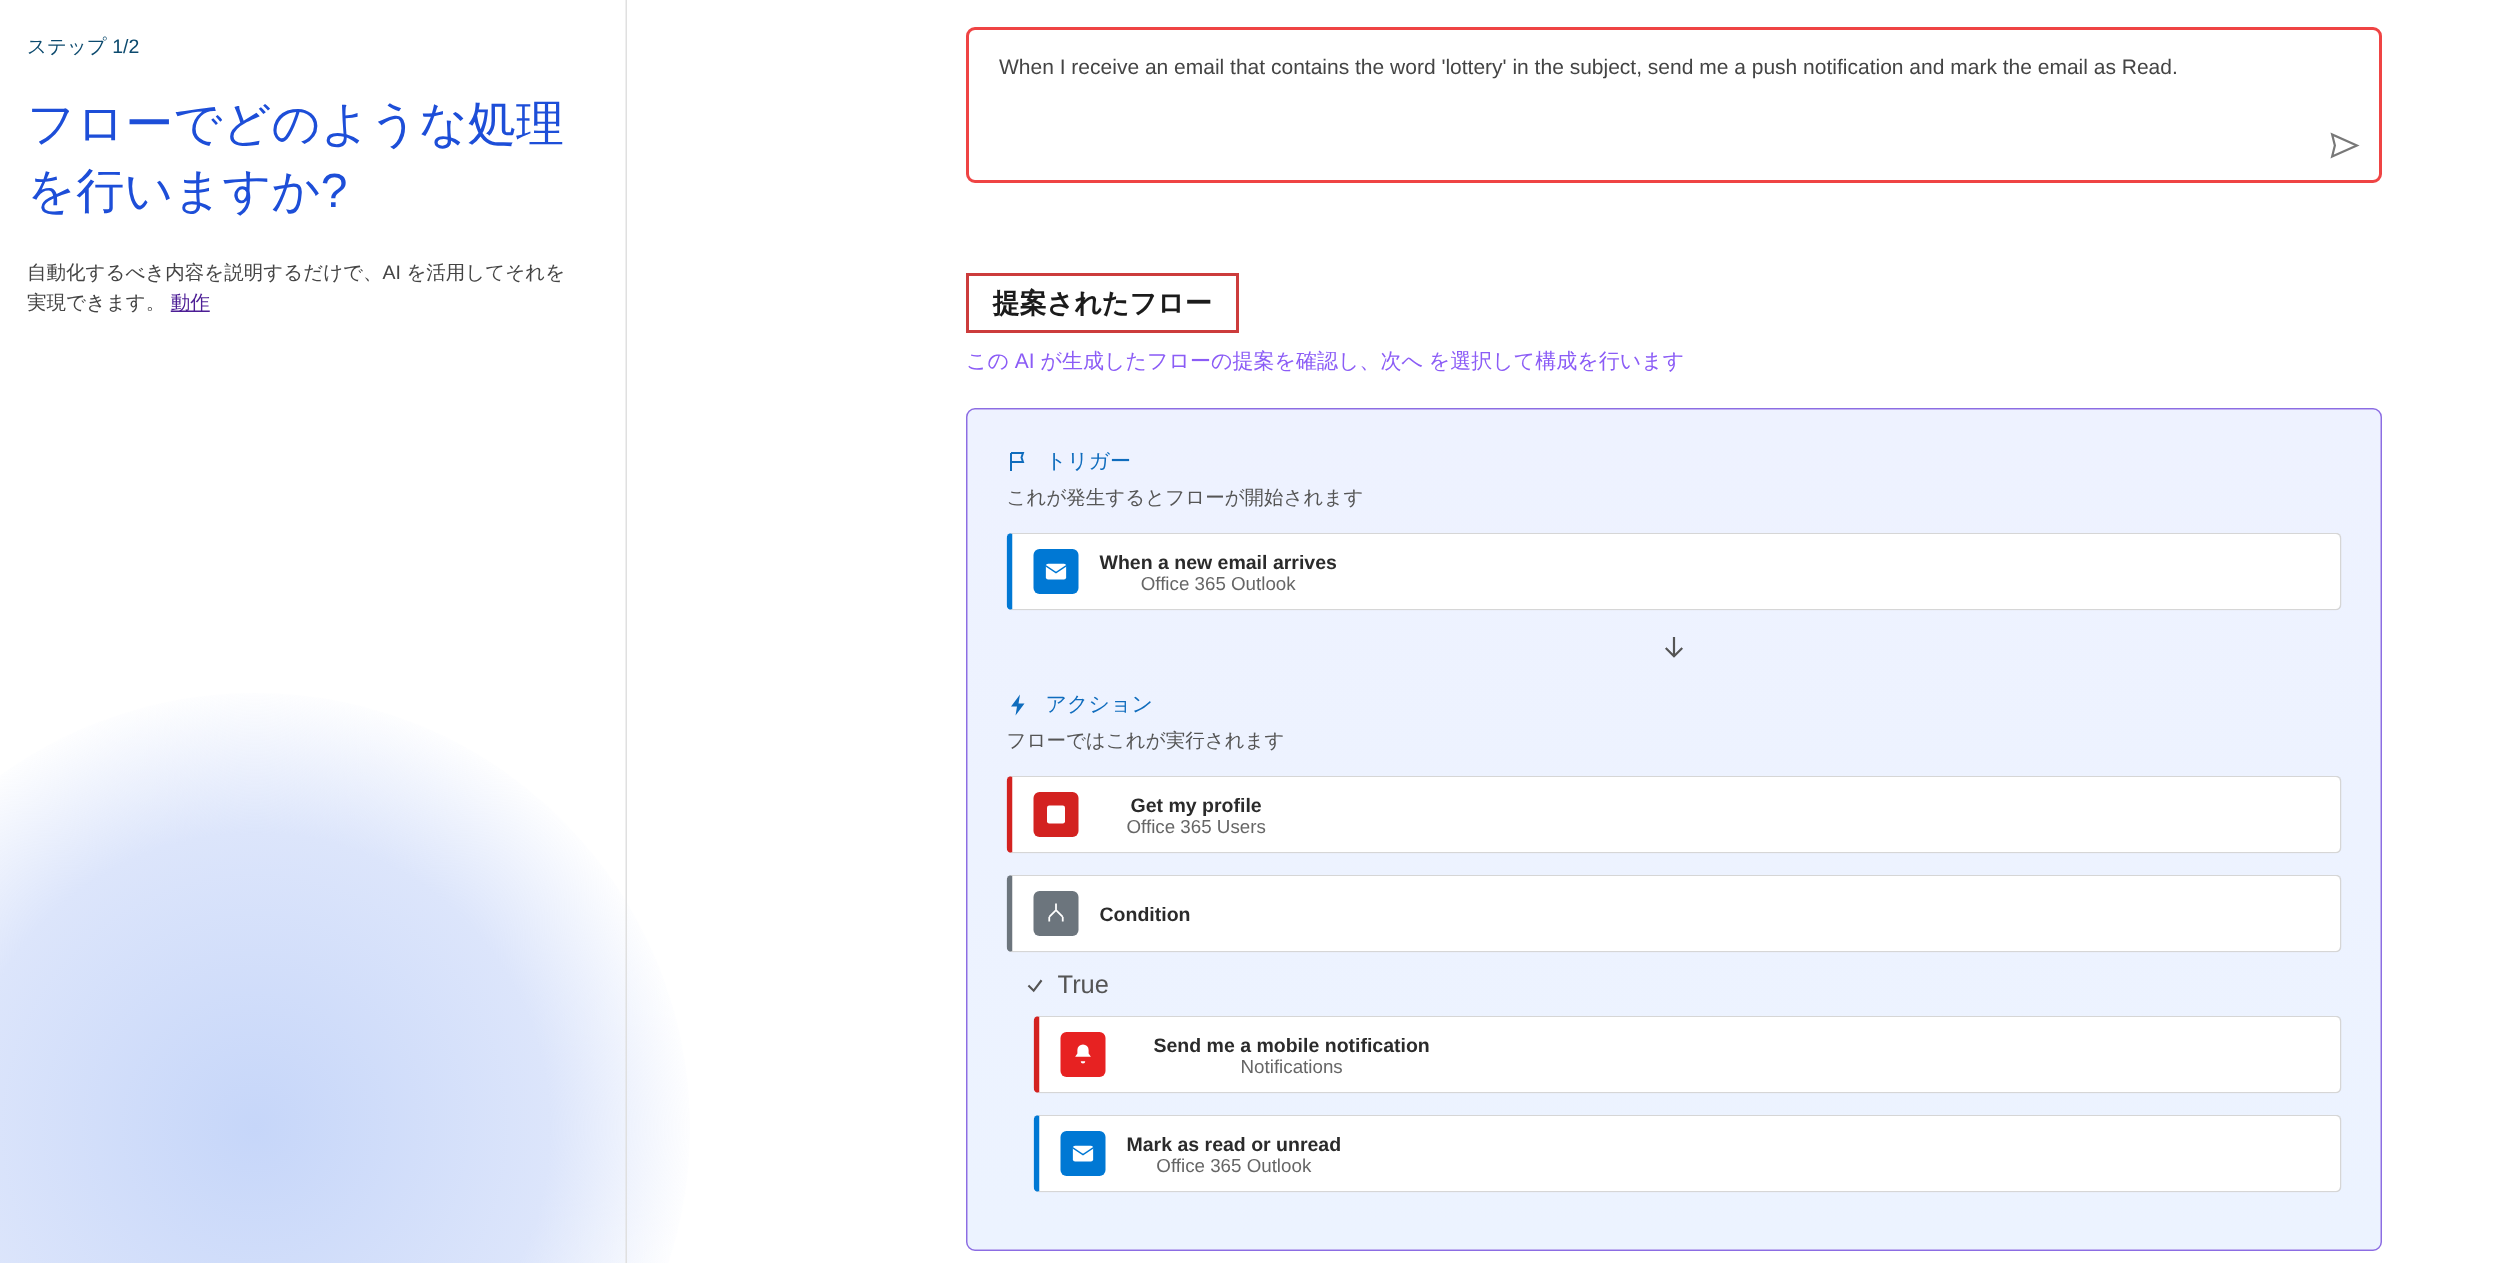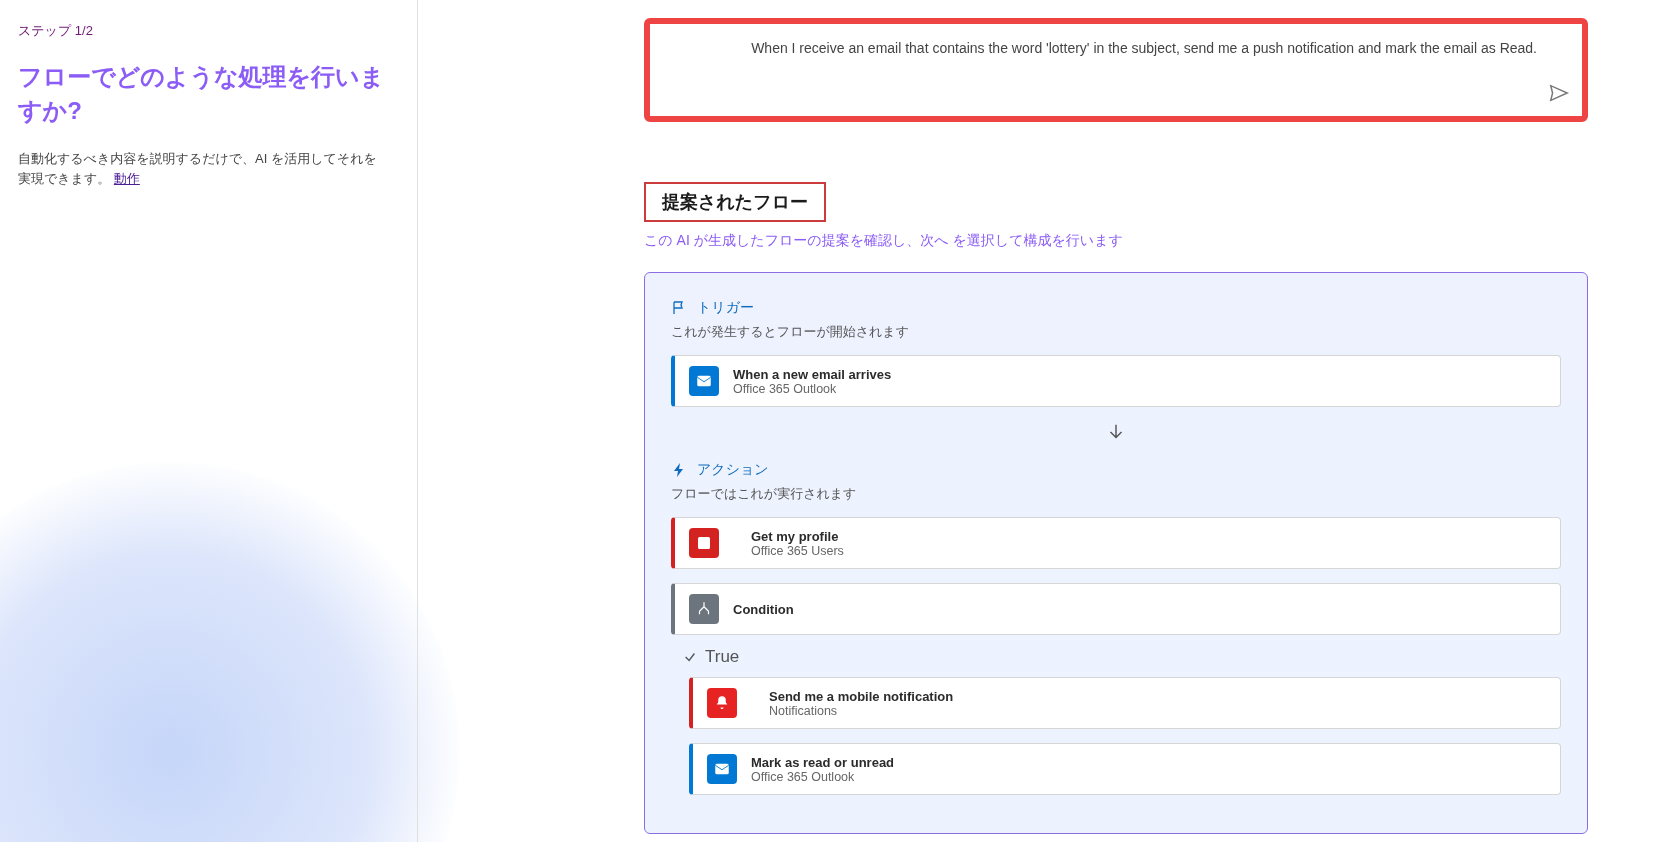--- a/index.html
+++ b/index.html
@@ -18,54 +18,53 @@
     }
     .left-panel {
       width: 418px;
       padding: 22px 30px 20px 18px;
       border-right: 1px solid #e0e0e0;
       position: relative;
       z-index: 2;
     }
     .step-label {
       font-size: 13px;
-      color: #701a75;
+      color: #0c4a6e;
       margin-bottom: 20px;
     }
     .page-title {
-      font-size: 24px;
-      font-weight: 700;
-      color: #8b5cf6;
+      font-size: 32px;
+      font-weight: 400;
+      color: #1d4ed8;
       line-height: 1.4;
       margin-bottom: 22px;
     }
     .description {
       font-size: 13px;
       color: #444;
       line-height: 1.55;
     }
     .description a {
       color: #4c1d95;
       text-decoration: underline;
     }
     .right-panel {
       flex: 1;
       padding: 18px 90px 20px 226px;
       overflow-y: auto;
     }
     .input-box {
-      border: 6px solid #ef4444;
+      border: 2px solid #ef4444;
       border-radius: 6px;
       padding: 16px 45px 16px 20px;
       font-size: 14px;
       color: #444;
       position: relative;
       min-height: 104px;
       background: #fff;
-      text-align: right;
     }
     .input-box .send-icon {
       position: absolute;
       right: 12px;
       bottom: 12px;
       width: 22px;
       height: 22px;
       color: #787878;
     }
     .section-header-row {
@@ -129,20 +128,21 @@
       flex-shrink: 0;
     }
     .card .icon-box svg {
       width: 18px;
       height: 18px;
       fill: #fff;
     }
     .card-content {
       display: flex;
       flex-direction: column;
+      text-align: center;
     }
     .card-title {
       font-size: 13px;
       font-weight: 600;
       color: #2b2b2b;
     }
     .card-sub {
       font-size: 12.5px;
       color: #666;
     }

